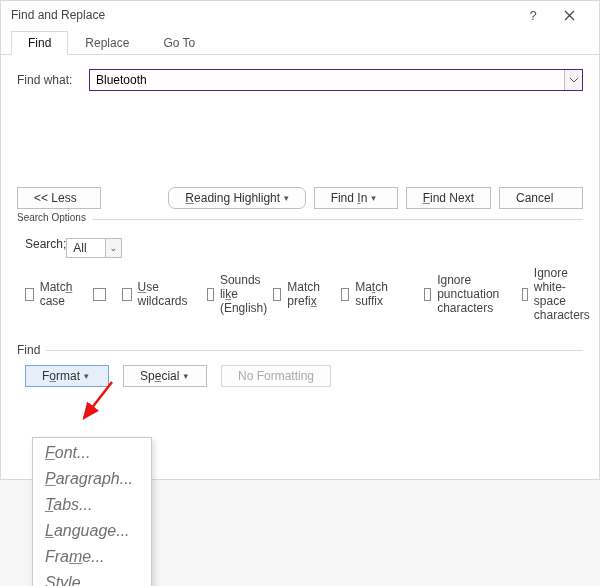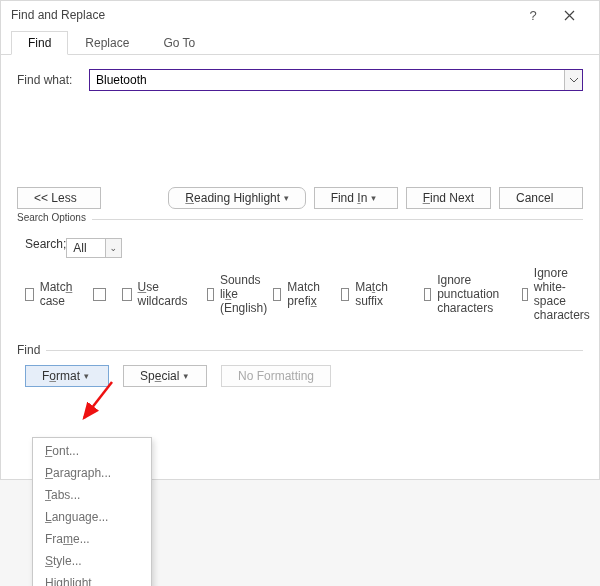--- a/index.html
+++ b/index.html
@@ -154,21 +154,22 @@
     width: 120px;
     background: #fff;
     border: 1px solid #c9c9c9;
     box-shadow: 2px 3px 6px rgba(0,0,0,0.15);
     padding: 2px 0;
     z-index: 20;
   }
   .menu-item {
     padding: 4px 12px;
     color: #707070;
-    font-size: 12px;
+    font-size: 16px;
+    font-style: italic;
   }
   .arrow {
     position:absolute;
     z-index: 30;
     pointer-events:none;
   }
   .shadow-below {
     position:absolute;
     left:0; top:480px; width:600px; height:106px;
     background:#f6f6f6;

